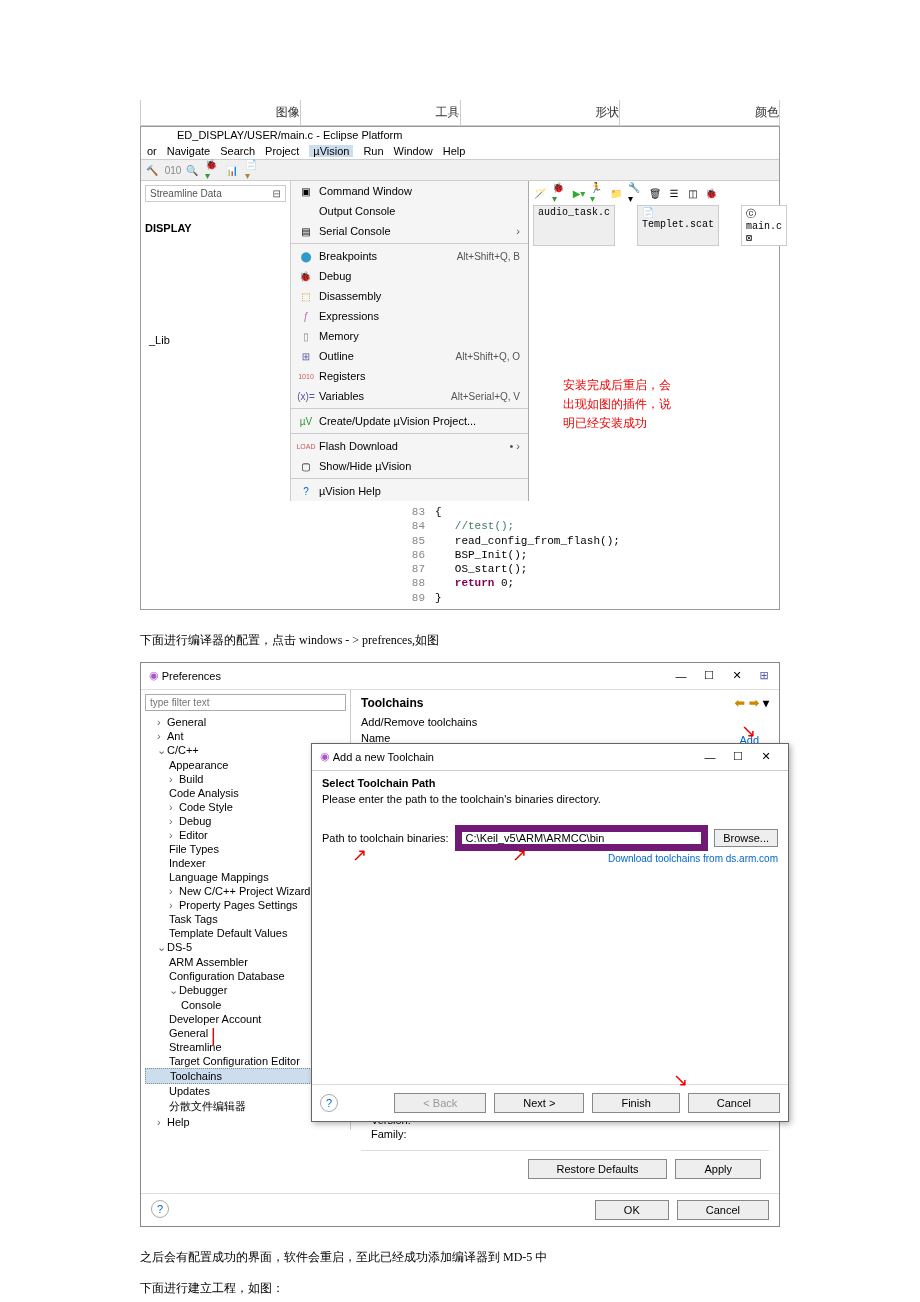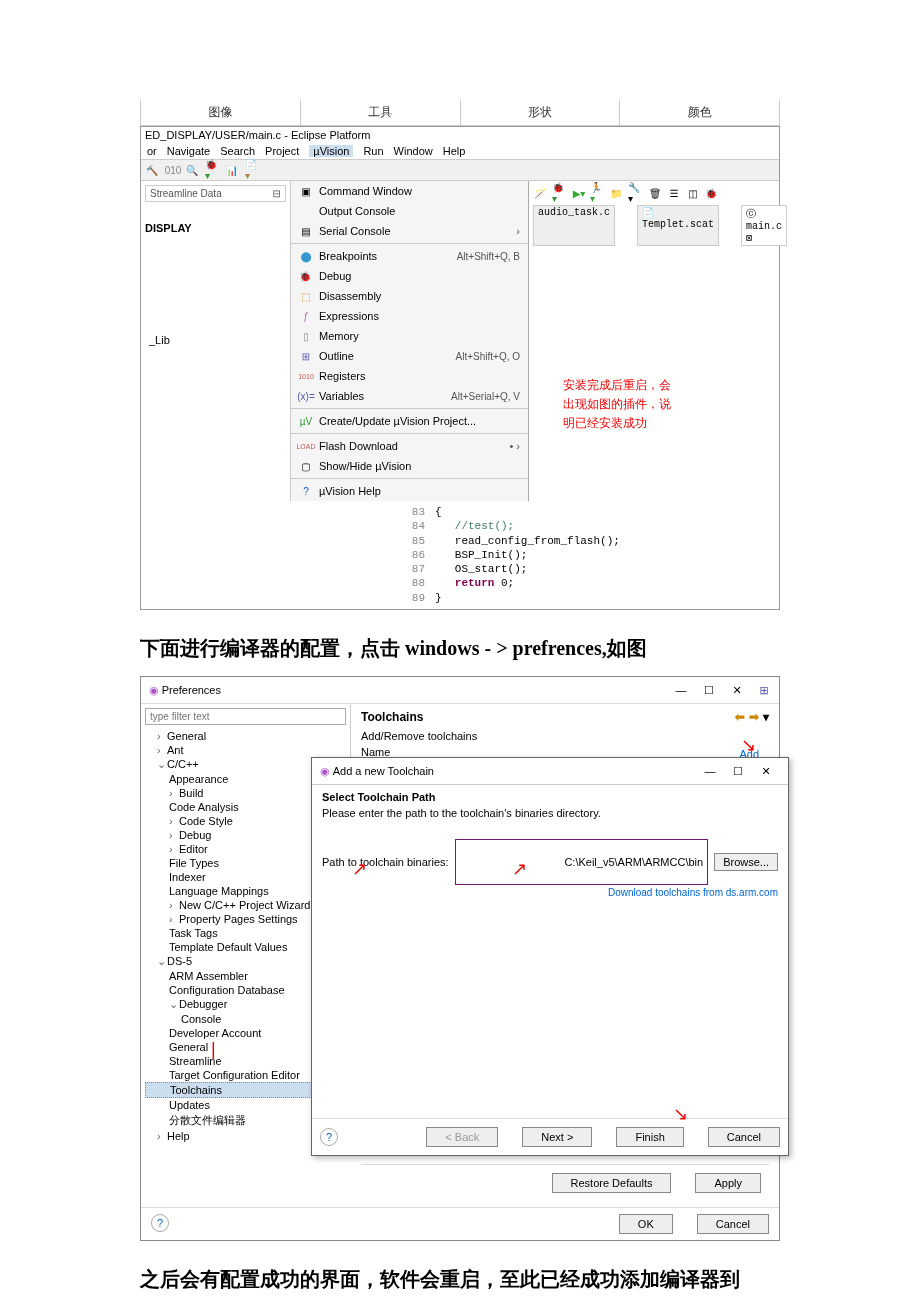--- a/index.html
+++ b/index.html
@@ -1,26 +1,26 @@
 <!DOCTYPE html>
 <html><head>
 <meta charset="utf-8">
 <style>
   * { box-sizing: border-box; margin: 0; padding: 0; }
   body { font-family: "Microsoft YaHei", Arial, sans-serif; background: #fff; width: 920px; }
   .page { padding: 0; }
   
   
   .top-tabs { display: flex; border-bottom: 1px solid #ccc; margin-top: 100px; }
-  .top-tab { flex: 1; text-align: center; padding: 4px 0; font-size: 12px; color: #333; border-right: 1px solid #ccc; }
+  .top-tab { flex: 1; text-align: right; padding: 4px 0; font-size: 12px; color: #333; border-right: 1px solid #ccc; }
   .top-tab:first-child { border-left: 1px solid #ccc; }
   
   
   .eclipse-shot { margin: 0 140px 0 140px; border: 1px solid #999; position: relative; font-size: 11px; font-family: Tahoma, Arial, sans-serif; }
-  .eclipse-titlebar { padding: 2px 4px; font-size: 11px; background: #fff; }
+  .eclipse-titlebar { padding: 2px 4px; font-size: 11px; background: #fff; margin-left: 32px; }
   .eclipse-menubar { display: flex; gap: 10px; padding: 2px 6px; font-size: 11px; border-bottom: 1px solid #ccc; }
   .eclipse-menubar span.active { background: #cde; padding: 0 4px; }
   .eclipse-toolbar { display: flex; align-items: center; gap: 4px; padding: 2px 4px; background: #f0f0f0; border-bottom: 1px solid #ccc; }
   .tb-icon { width: 16px; height: 16px; display: inline-flex; align-items: center; justify-content: center; font-size: 10px; }
   .eclipse-left { width: 150px; border-right: 1px solid #ccc; padding: 4px; }
   .streamline { font-size: 10px; color: #555; padding: 2px 4px; border: 1px solid #ccc; margin-bottom: 6px; display: flex; justify-content: space-between; }
   .eclipse-menu-panel { flex: 1; background: #f5f5f5; border-right: 1px solid #aaa; }
   .menu-row { display: flex; align-items: center; gap: 6px; padding: 3px 8px; font-size: 11px; }
   .menu-row .shortcut { margin-left: auto; color: #555; font-size: 10px; }
   .menu-row .arrow { margin-left: auto; color: #555; }
@@ -31,21 +31,21 @@
   .right-tabs { display: flex; gap: 22px; font-size: 10px; }
   .right-tab { padding: 1px 4px; border: 1px solid #ccc; background: #eee; font-family: "Courier New", monospace; }
   .right-tab.active { background: #fff; }
   .red-note { color: #e00; font-size: 12px; margin-top: 130px; margin-left: 30px; line-height: 1.6; }
   .code-area { font-family: "Courier New", monospace; font-size: 11px; padding: 4px 10px 4px 260px; line-height: 1.3; }
   .code-area .ln { color: #888; display: inline-block; width: 24px; text-align: right; margin-right: 10px; }
   .code-area .kw { color: #7f0055; font-weight: bold; }
   .code-area .cm { color: #3f7f5f; }
   
   
-  .doc-text { font-size: 20px; font-family: "SimSun", serif; padding: 20px 140px 10px 140px; line-height: 1.8; font-weight: bold; }
+  .doc-text { font-size: 12px; font-family: "SimSun", serif; padding: 20px 140px 10px 140px; line-height: 1.8; }
   
   
   .prefs-shot { margin: 0 140px; border: 1px solid #888; font-size: 11px; font-family: Tahoma, Arial, sans-serif; position: relative; }
   .prefs-titlebar { display: flex; align-items: center; padding: 4px 8px; background: #fff; border-bottom: 1px solid #ddd; }
   .prefs-titlebar .title { flex: 1; }
   .win-btn { width: 28px; height: 18px; display: inline-flex; align-items: center; justify-content: center; font-size: 11px; }
   .prefs-body { display: flex; }
   .prefs-tree { width: 210px; border-right: 1px solid #ccc; padding: 4px; max-height: 440px; overflow: hidden; }
   .filter-input { width: 100%; border: 1px solid #aaa; padding: 2px 4px; font-size: 10px; color: #888; margin-bottom: 4px; }
   .tree-item { padding: 1px 0 1px 12px; font-size: 11px; cursor: default; }
@@ -60,27 +60,27 @@
   .name-row { display: flex; gap: 20px; margin-bottom: 4px; }
   .add-link { color: #06c; position: absolute; right: 20px; top: 44px; font-size: 11px; }
   
   
   .dialog { position: absolute; left: 170px; top: 80px; right: -10px; background: #fff; border: 1px solid #666; box-shadow: 2px 2px 6px rgba(0,0,0,0.3); font-size: 11px; }
   .dialog-titlebar { display: flex; align-items: center; padding: 4px 8px; border-bottom: 1px solid #ccc; }
   .dialog-titlebar .dtitle { flex: 1; }
   .dialog-content { padding: 6px 10px 10px 10px; }
   .dialog-content .bold { font-weight: bold; margin-bottom: 4px; }
   .path-row { display: flex; align-items: center; gap: 6px; margin-top: 20px; }
-  .path-row input { flex: 1; border: 1px solid #701a75; padding: 16px 4px; font-size: 11px; text-align: right; }
+  .path-row input { flex: 1; border: 7px solid #701a75; padding: 0 4px; font-size: 11px; }
   .browse { border: 1px solid #888; padding: 2px 8px; background: #eee; font-size: 11px; }
   .dl-link { text-align: right; color: #06c; font-size: 10px; margin-top: 2px; }
   .dialog-space { height: 210px; }
   .dialog-buttons { display: flex; gap: 8px; justify-content: flex-end; padding: 8px; border-top: 1px solid #ddd; align-items: center; }
   .dialog-buttons .help { margin-right: auto; width: 18px; height: 18px; border: 1px solid #aaa; border-radius: 50%; display: flex; align-items: center; justify-content: center; color: #06c; }
-  .dlg-btn { border: 1px solid #888; padding: 3px 18px; background: #eee; font-size: 11px; margin-left: 16px; }
+  .dlg-btn { border: 1px solid #888; padding: 3px 28px; background: #eee; font-size: 11px; }
   .dlg-btn:disabled { color: #999; }
   
   .tc-info { padding: 8px 10px; font-size: 11px; }
   .tc-info div { margin-bottom: 2px; }
   .tc-info .lbl { display: inline-block; width: 50px; }
   
   .prefs-footer { display: flex; justify-content: flex-end; gap: 8px; padding: 8px; border-top: 1px solid #ddd; }
   .help-corner { display: flex; padding: 6px 10px; border-top: 1px solid #ddd; }
   .help-corner .q { width: 18px; height: 18px; border: 1px solid #aaa; border-radius: 50%; display: flex; align-items: center; justify-content: center; color: #06c; }
   .help-corner .btns { margin-left: auto; display: flex; gap: 8px; }

